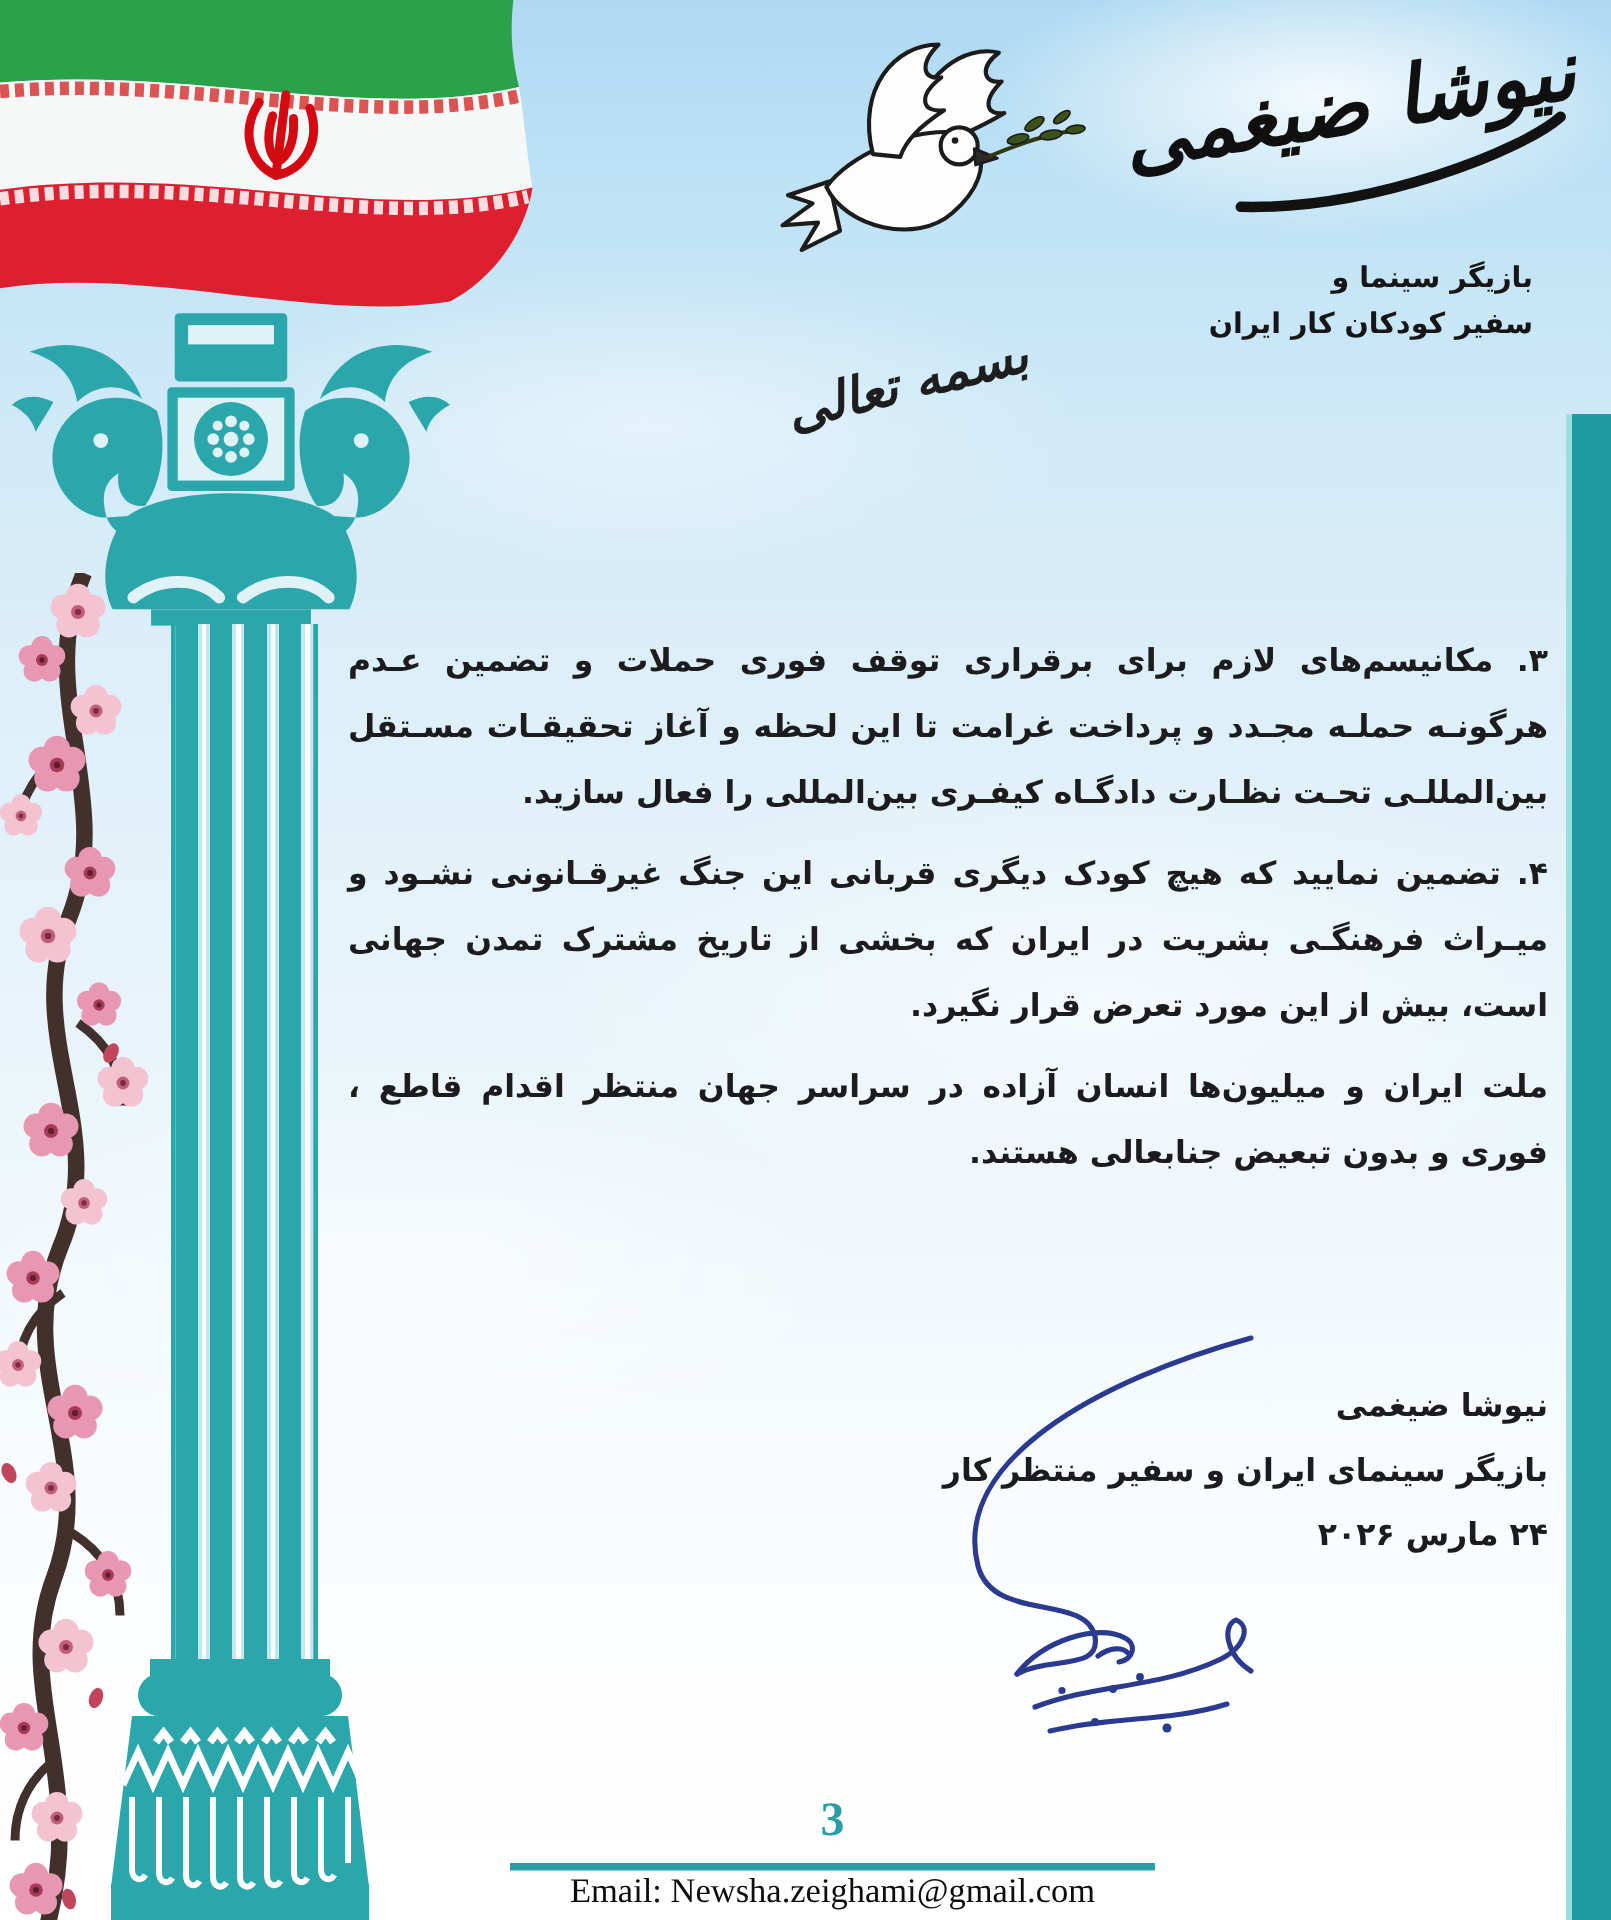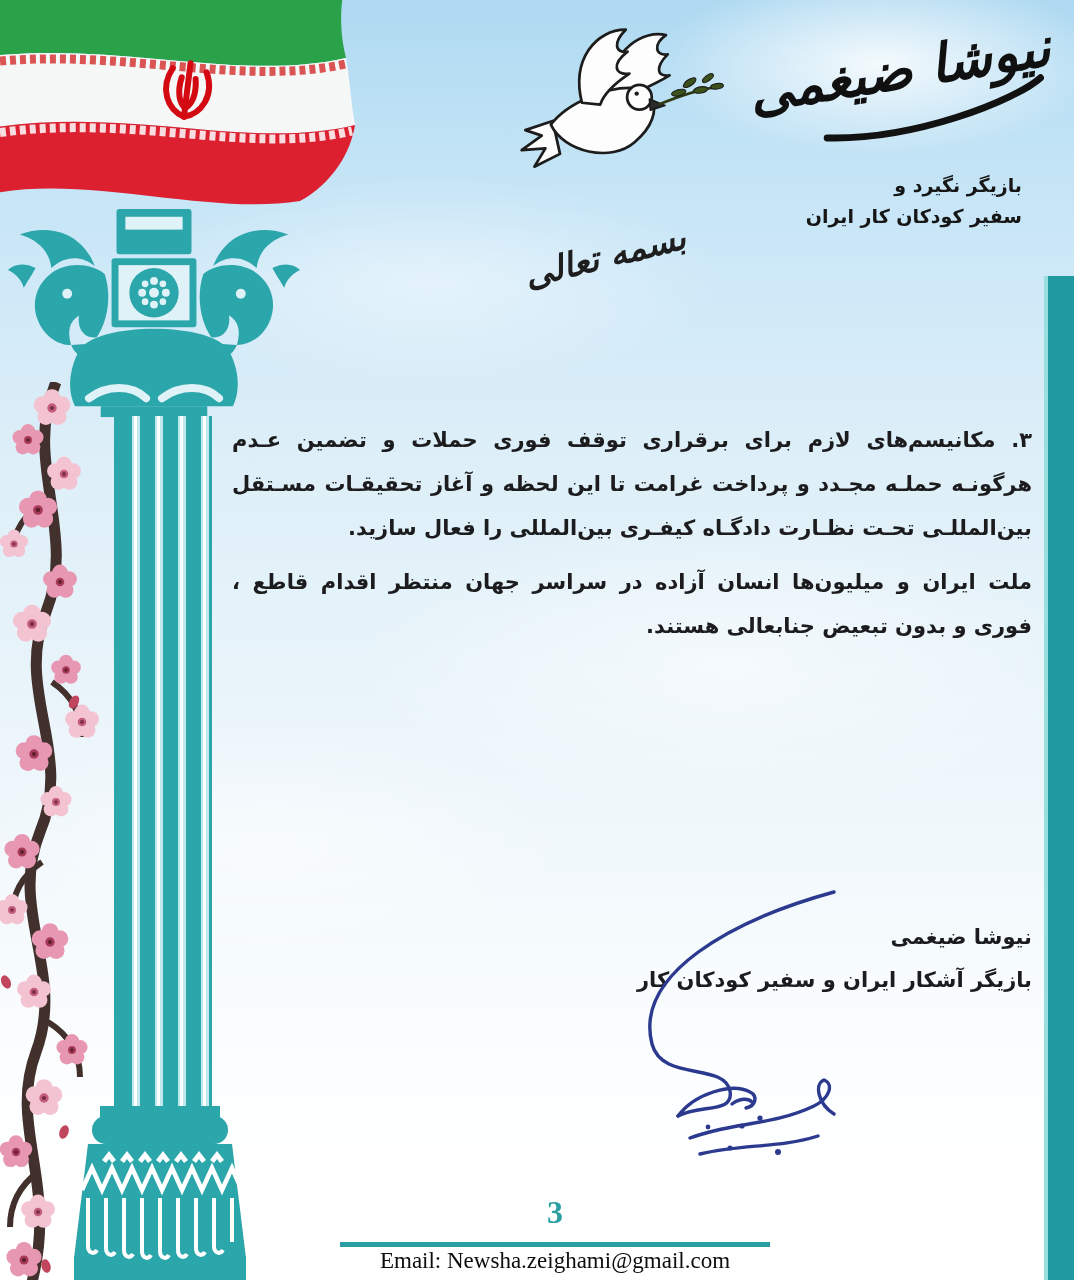--- a/index.html
+++ b/index.html
@@ -95,21 +95,21 @@
     </g>
   </svg>
 
   <div class="logo">
     <div class="logo-script">نیوشا ضیغمی</div>
     <svg class="logo-swash" width="235" height="40" viewBox="0 0 235 40" aria-hidden="true">
       <path d="M8,30 C95,46 200,22 228,4" stroke="#121212" stroke-width="7" fill="none" stroke-linecap="round"></path>
     </svg>
   </div>
   <div class="logo-sub">
-    <div>بازیگر نگیرد و</div>
+    <div>بازیگر سینما و</div>
     <div>سفیر کودکان کار ایران</div>
   </div>
 
   <div class="bismillah">بسمه تعالی</div>
 
   <svg class="capital" viewBox="0 0 300 215" aria-hidden="true">
     <g fill="#2ba6aa">
       <rect x="112" y="4" width="76" height="46" rx="3"></rect>
       <rect x="121" y="12" width="58" height="13" fill="#dff2f8"></rect>
       <rect x="107" y="54" width="86" height="70" rx="3"></rect>
@@ -228,26 +228,28 @@
     <use href="#flA" transform="translate(44,830) scale(1.2)"></use>
       <use href="#flB" transform="translate(30,878) scale(1.25)"></use>
     <use href="#bud" transform="translate(80,320) rotate(30)"></use>
       <use href="#bud" transform="translate(12,600) rotate(-25)"></use>
     <use href="#bud" transform="translate(70,750) rotate(20)"></use>
       <use href="#bud" transform="translate(52,884) rotate(-15)"></use>
   </svg>
 
   <div class="letter-body">
     <p>۳. مکانیسم‌های لازم برای برقراری توقف فوری حملات و تضمین عـدم هرگونـه حملـه مجـدد و پرداخت غرامت تا این لحظه و آغاز تحقیقـات مسـتقل بین‌المللـی تحـت نظـارت دادگـاه کیفـری بین‌المللی را فعال سازید.</p>
+    <p>۴. تضمین نمایید که هیچ کودک دیگری قربانی این جنگ غیرقـانونی نشـود و میـراث فرهنگـی بشریت در ایران که بخشی از تاریخ مشترک تمدن جهانی است، بیش از این مورد تعرض قرار نگیرد.</p>
     <p>ملت ایران و میلیون‌ها انسان آزاده در سراسر جهان منتظر اقدام قاطع ، فوری و بدون تبعیض جنابعالی هستند.</p>
   </div>
 
   <div class="sig-block">
     <div>نیوشا ضیغمی</div>
-    <div>بازیگر آشکار ایران و سفیر کودکان کار</div>
+    <div>بازیگر سینمای ایران و سفیر منتظر کار</div>
+    <div>۲۴ مارس ۲۰۲۶</div>
   </div>
 
   <svg class="sig-svg" viewBox="0 0 302 302" aria-hidden="true">
     <g stroke="#2b3a8f" stroke-width="3.4" fill="none" stroke-linecap="round">
       <path d="M252,6 C150,34 52,88 70,158 C80,196 142,176 148,205 C152,228 118,218 96,230"></path>
       <path d="M96,230 C112,208 150,196 168,206 C176,210 174,220 164,222"></path>
       <path d="M108,252 C150,236 190,240 232,220 C248,212 252,198 242,194 C232,198 236,218 252,228"></path>
       <path d="M118,268 C160,258 198,262 236,250"></path>
       <path d="M150,218 C158,212 166,212 170,216"></path>
     </g>

